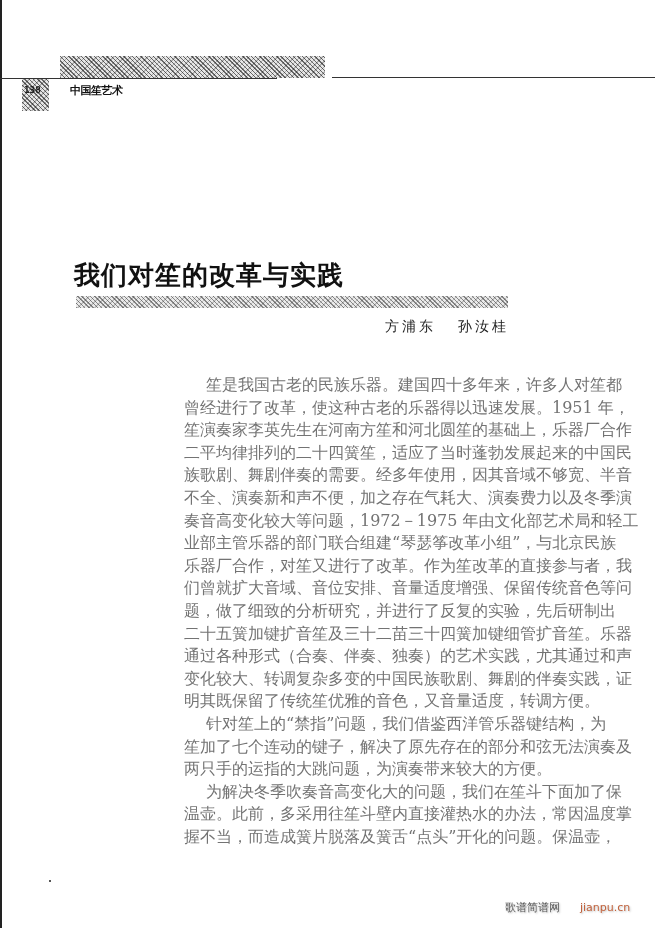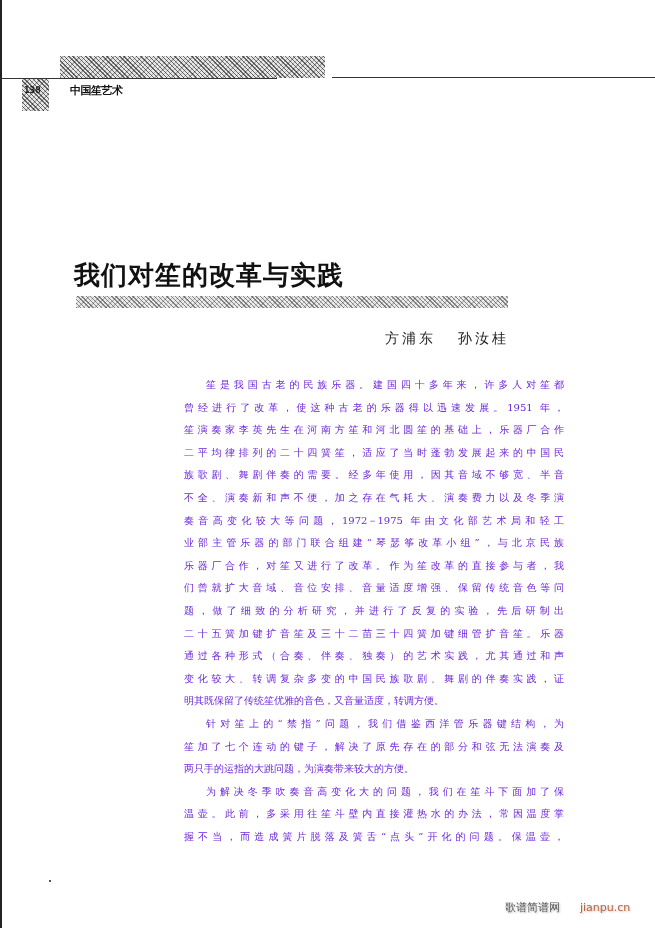--- a/index.html
+++ b/index.html
@@ -79,34 +79,34 @@
       margin: 0;
     }
     .title-band {
       position: absolute;
       left: 76px; top: 296px;
       width: 432px; height: 12px;
       opacity: 0.8;
     }
     .authors {
       position: absolute;
-      right: 146px; top: 330px;
+      right: 146px; top: 318px;
       font-size: 14px;
       color: #222;
       letter-spacing: 3px;
       display: flex;
       gap: 22px;
     }
     .body {
       position: absolute;
       left: 184px; top: 374px;
       width: 380px;
-      font-size: 10px;
+      font-size: 16px;
       line-height: 22.6px;
-      color: #6d28d9;
+      color: #737373;
     }
     .body .line {
       display: block;
       white-space: nowrap;
       text-align: justify;
       text-align-last: justify;
       height: 22.6px;
     }
     .body .line.indent {
       padding-left: 22px;

